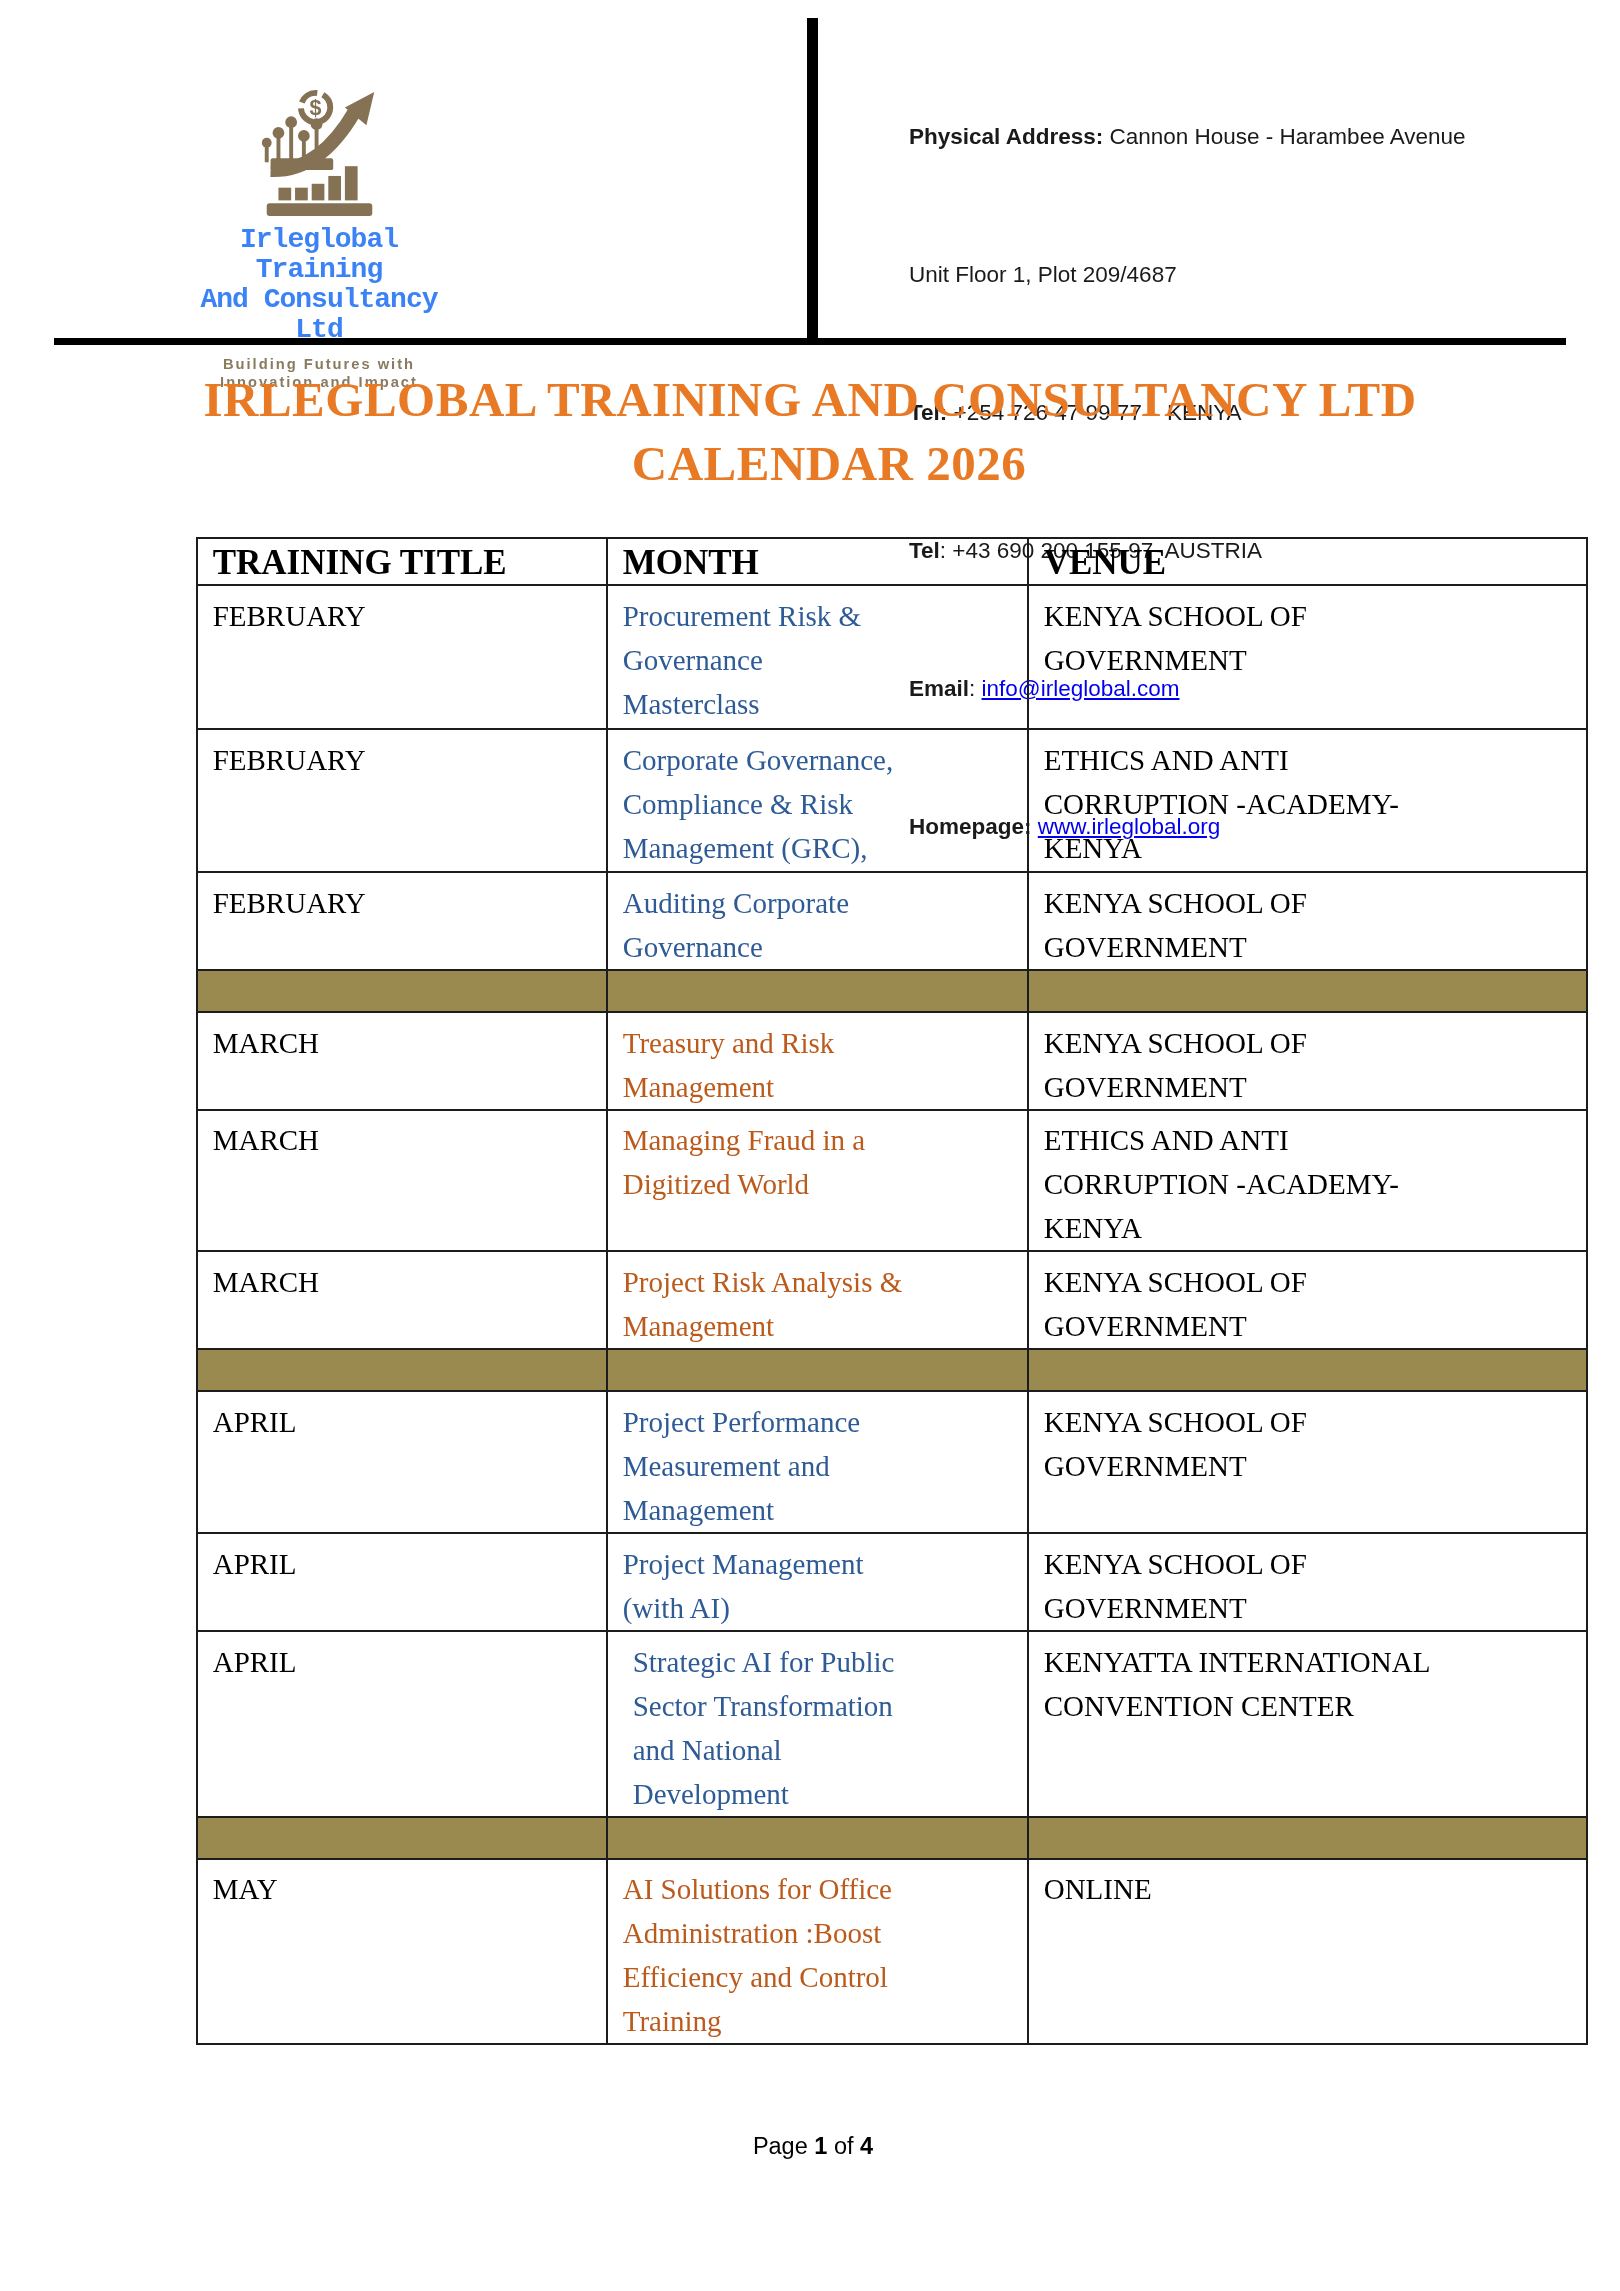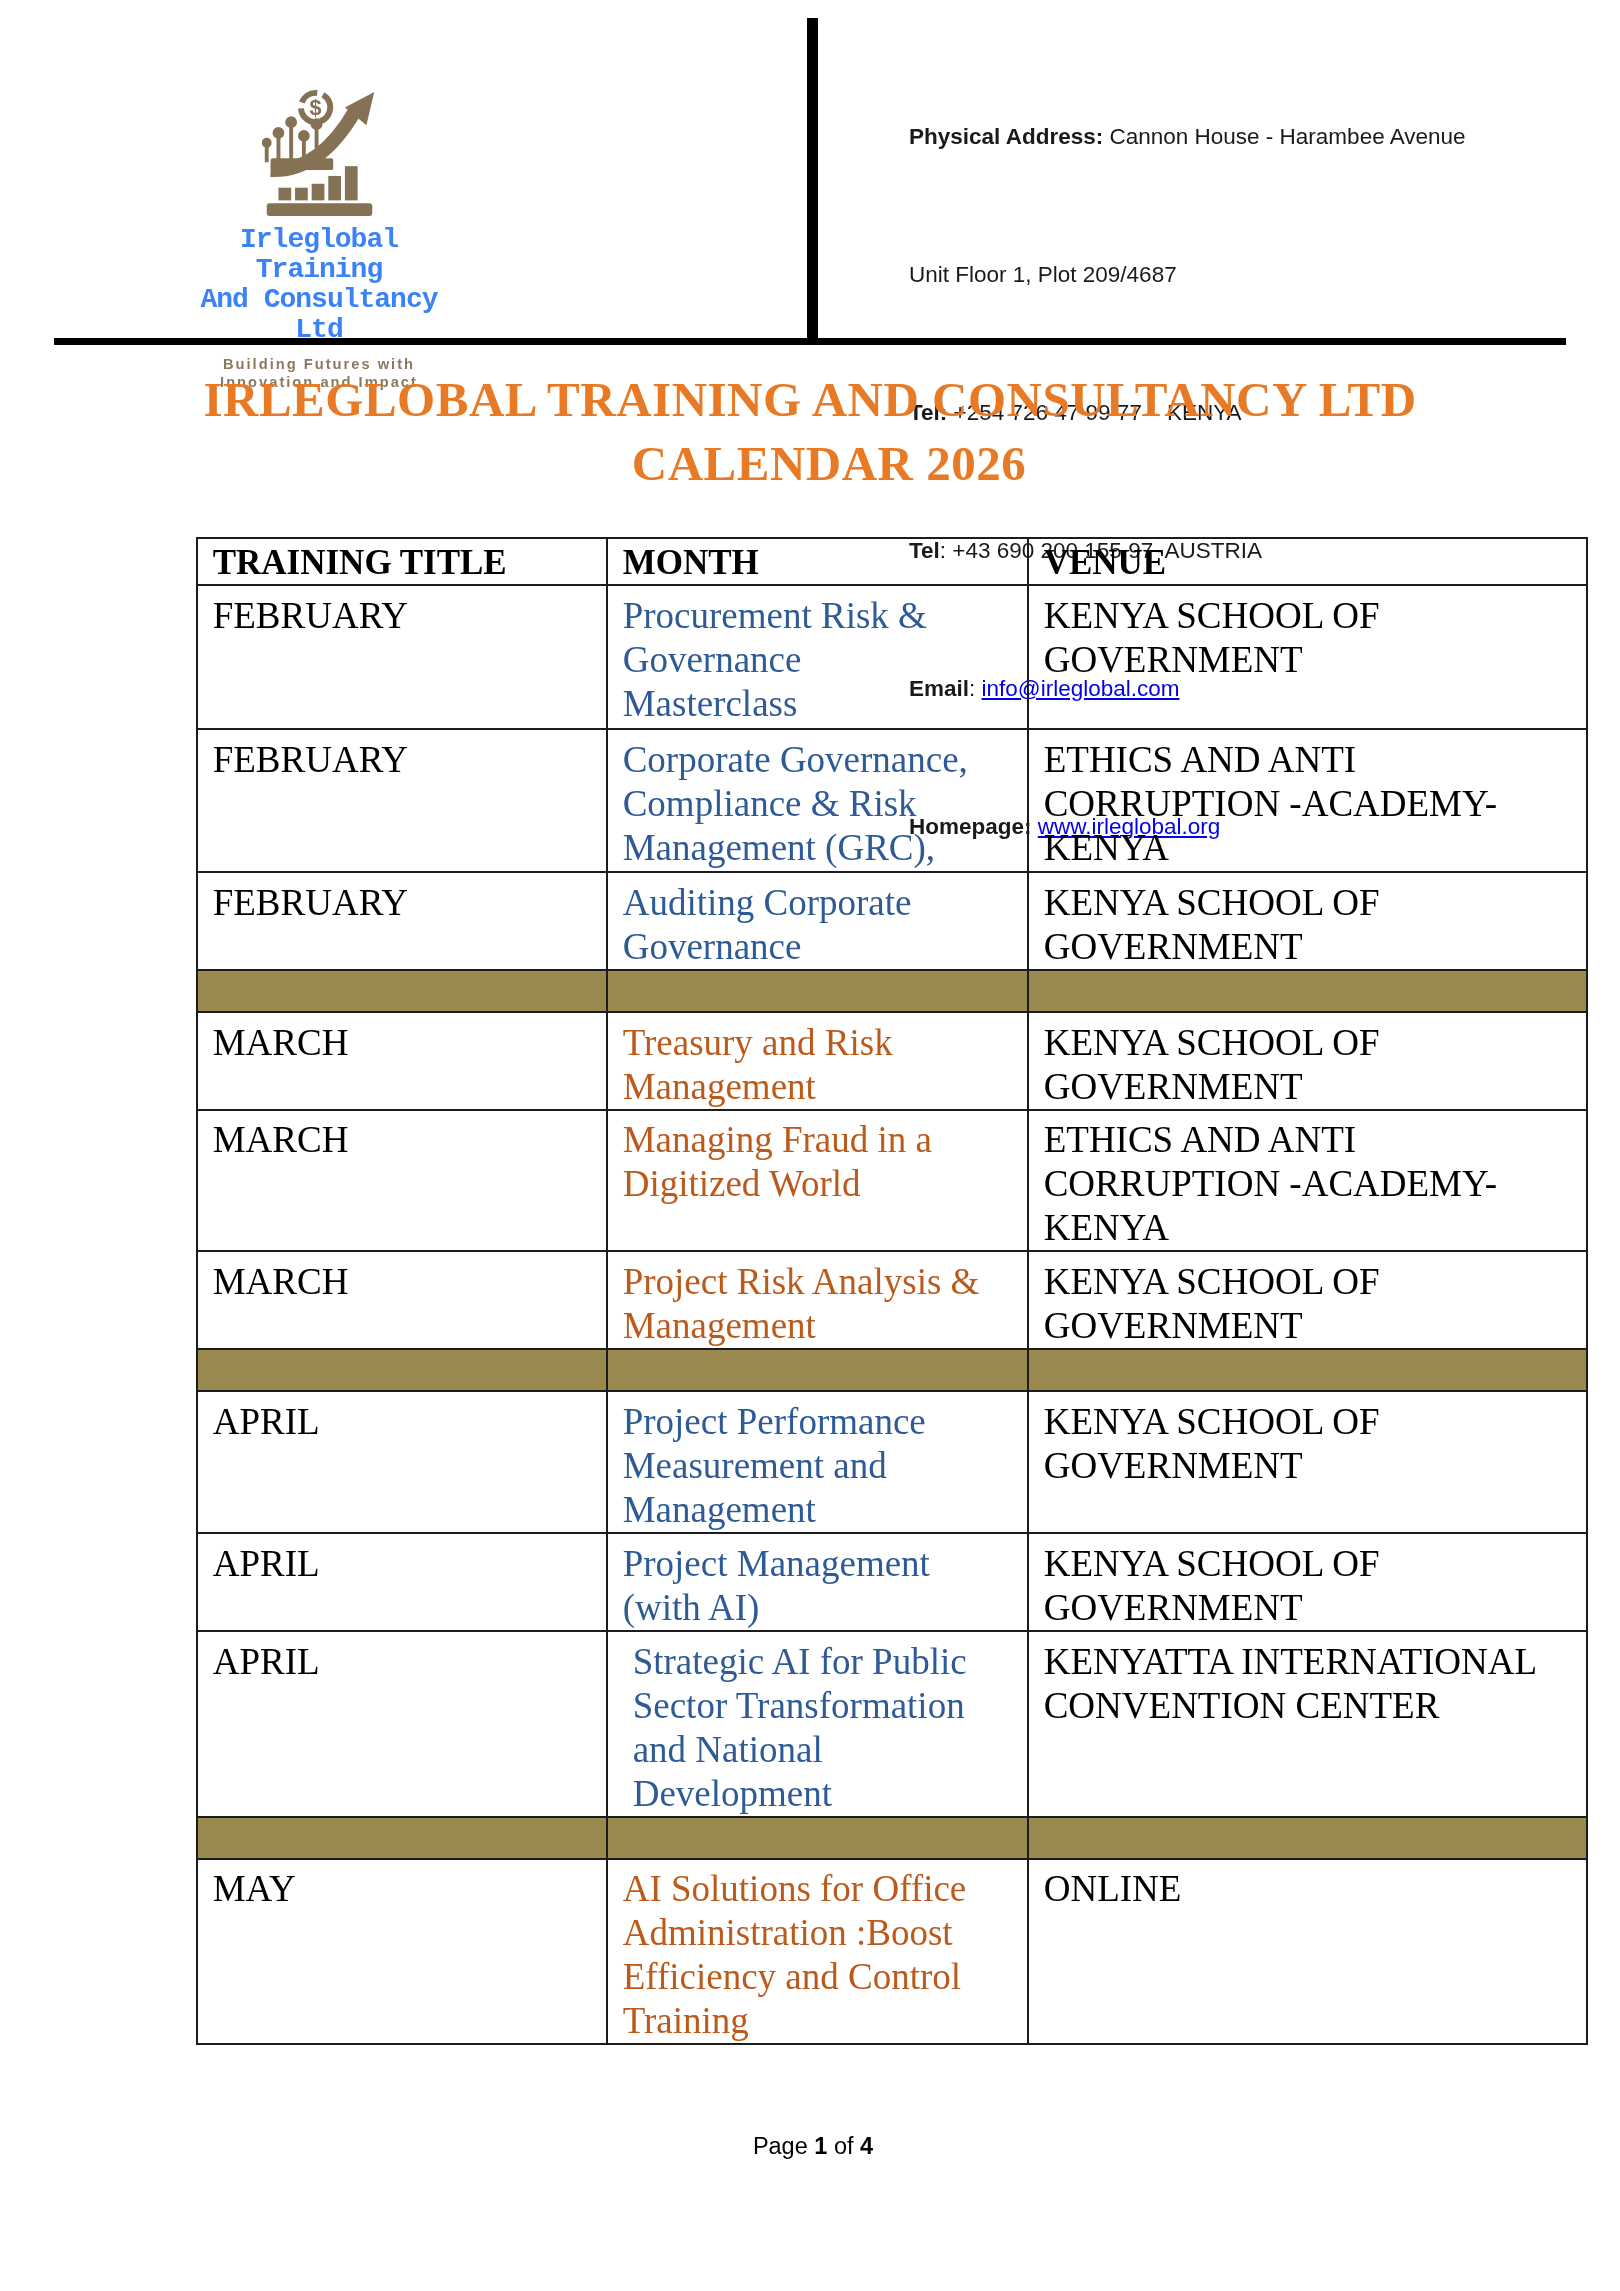--- a/index.html
+++ b/index.html
@@ -45,21 +45,21 @@
   .doc-title.l2{top:438px;padding-left:19px;}
   
   table.cal{
     position:absolute;left:196px;top:537px;width:1390px;
     border-collapse:collapse;table-layout:fixed;
   }
   table.cal td,table.cal th{
     border:2px solid #1c1c1c;
     vertical-align:top;text-align:left;
     padding:7.8px 13.7px 0 14.7px;
-    font-size:37px;line-height:44px;color:#000;
+    font-size:29px;line-height:44px;color:#000;
     overflow:hidden;
   }
   table.cal th{font-size:35px;font-weight:bold;padding-top:2px;line-height:43px;}
   .cell-text{white-space:pre-line;display:block;}
   td.indent-top{padding-top:19.6px;}
   tr.sep td{padding:0;height:40px;}
   
   .footer{
     position:absolute;left:16px;top:2133px;width:1594px;text-align:center;
     font-family:"Liberation Sans",sans-serif;font-size:23.5px;color:#000;

